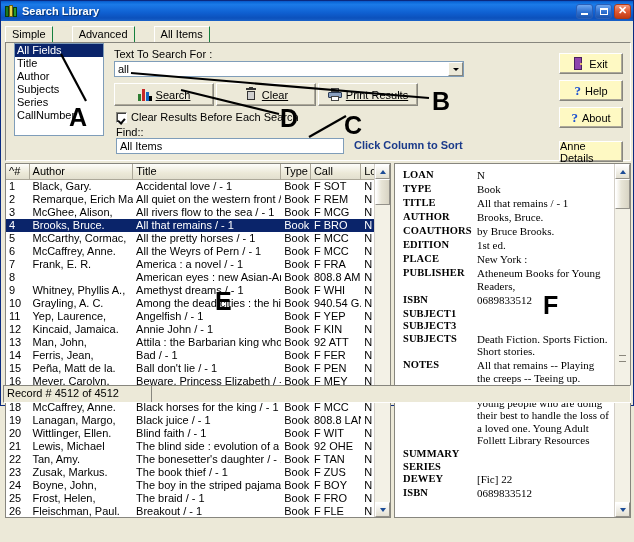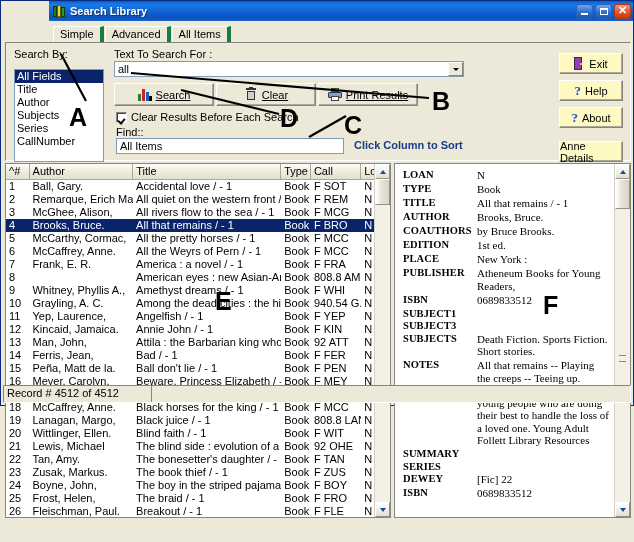--- a/index.html
+++ b/index.html
@@ -7,21 +7,20 @@
   body{
     width:634px;height:542px;overflow:hidden;
     font-family:"Liberation Sans","DejaVu Sans",sans-serif;
     font-size:11px;
     background:#ece9d8;
   }
   .window{
     position:relative;width:634px;height:406px;box-sizing:border-box;
     border:1px solid #0a2a80;
     background:#ece9d8;
-    padding-left:48px;
   }
   
   .titlebar{
     height:20px;width:100%;box-sizing:border-box;
     background:linear-gradient(to bottom,#0a58c8 0%,#0f6ddc 8%,#1b7ae8 18%,#0f5fd0 60%,#0c51bc 85%,#1a62c8 100%);
     display:flex;align-items:center;padding:0 2px 0 3px;
   }
   .app-icon{
     width:14px;height:14px;position:relative;margin-right:4px;flex:0 0 auto;
   }
@@ -42,37 +41,37 @@
     color:#fff;font-size:9px;font-weight:bold;line-height:1;
   }
   .wbtn.close{background:linear-gradient(to bottom,#f29a80,#e05a32 50%,#c23b14);border-color:#b03a16;}
   .wbtn .min-g{width:7px;height:2px;background:#fff;margin-top:5px;}
   .wbtn .max-g{width:8px;height:7px;border:1px solid #fff;border-top-width:2px;box-sizing:border-box;}
   .wbtn .x-g{font-size:11px;font-weight:bold;font-family:"Liberation Sans",sans-serif;margin-top:-1px;}
 
   
   .tabstrip{height:18px;padding:3px 0 0 4px;display:flex;align-items:flex-end;background:#ece9d8;}
   .tab{
-    height:16px;line-height:15px;padding:0 6px;margin-right:1px;box-sizing:border-box;
+    height:16px;line-height:15px;padding:0 6px;margin-right:19px;box-sizing:border-box;
     background:#ece9d8;font-size:11px;color:#000;
-    border-left:1px solid #fff;border-top:1px solid #fff;border-right:4px solid #15803d;
+    border-left:1px solid #fff;border-top:1px solid #fff;border-right:1px solid #15803d;
     white-space:nowrap;
   }
   .tab.active{background:#ece9d8;font-weight:normal;}
 
   
   .panel{
     position:absolute;left:4px;top:41px;width:626px;height:119px;box-sizing:border-box;
     border:1px solid #87867e;border-right-color:#fff;border-bottom-color:#fff;
     background:#ece9d8;
   }
   .lbl{font-size:11px;color:#000;}
   .searchby-lbl{position:absolute;left:8px;top:5px;}
   .listbox{
-    position:absolute;left:8px;top:26px;width:90px;height:93px;box-sizing:border-box;
+    position:absolute;left:8px;top:0;width:90px;height:93px;box-sizing:border-box;
     background:#fff;border:1px solid #7f9db9;overflow:hidden;
   }
   .listbox .opt{padding:0 2px;height:13px;line-height:13px;font-size:11px;white-space:nowrap;}
   .listbox .opt.sel{background:#0a246a;color:#fff;}
   .ttsf-lbl{position:absolute;left:108px;top:5px;}
   .combo{
     position:absolute;left:108px;top:18px;width:350px;height:16px;box-sizing:border-box;
     background:#fff;border:1px solid #7f9db9;display:flex;align-items:center;
   }
   .combo .val{flex:1 1 auto;padding-left:3px;font-size:11px;color:#000;white-space:nowrap;overflow:hidden;}
@@ -339,21 +338,21 @@
       <div class="th c-num">^#</div>
       <div class="th c-auth">Author</div>
       <div class="th c-title">Title</div>
       <div class="th c-type">Type</div>
       <div class="th c-call">Call</div>
       <div class="th c-loan">Loan</div>
     </div>
     <div class="grows" id="grid-rows">
         <div class="grow">
           <div class="td c-num">1</div>
-          <div class="td c-auth">Ball, Gary.</div>
+          <div class="td c-auth">Black, Gary.</div>
           <div class="td c-title">Accidental love / - 1</div>
           <div class="td c-type">Book</div>
           <div class="td c-call">F SOT</div>
           <div class="td c-loan">N</div>
         </div>
         <div class="grow">
           <div class="td c-num">2</div>
           <div class="td c-auth">Remarque, Erich Maria,</div>
           <div class="td c-title">All quiet on the western front / - 1</div>
           <div class="td c-type">Book</div>

